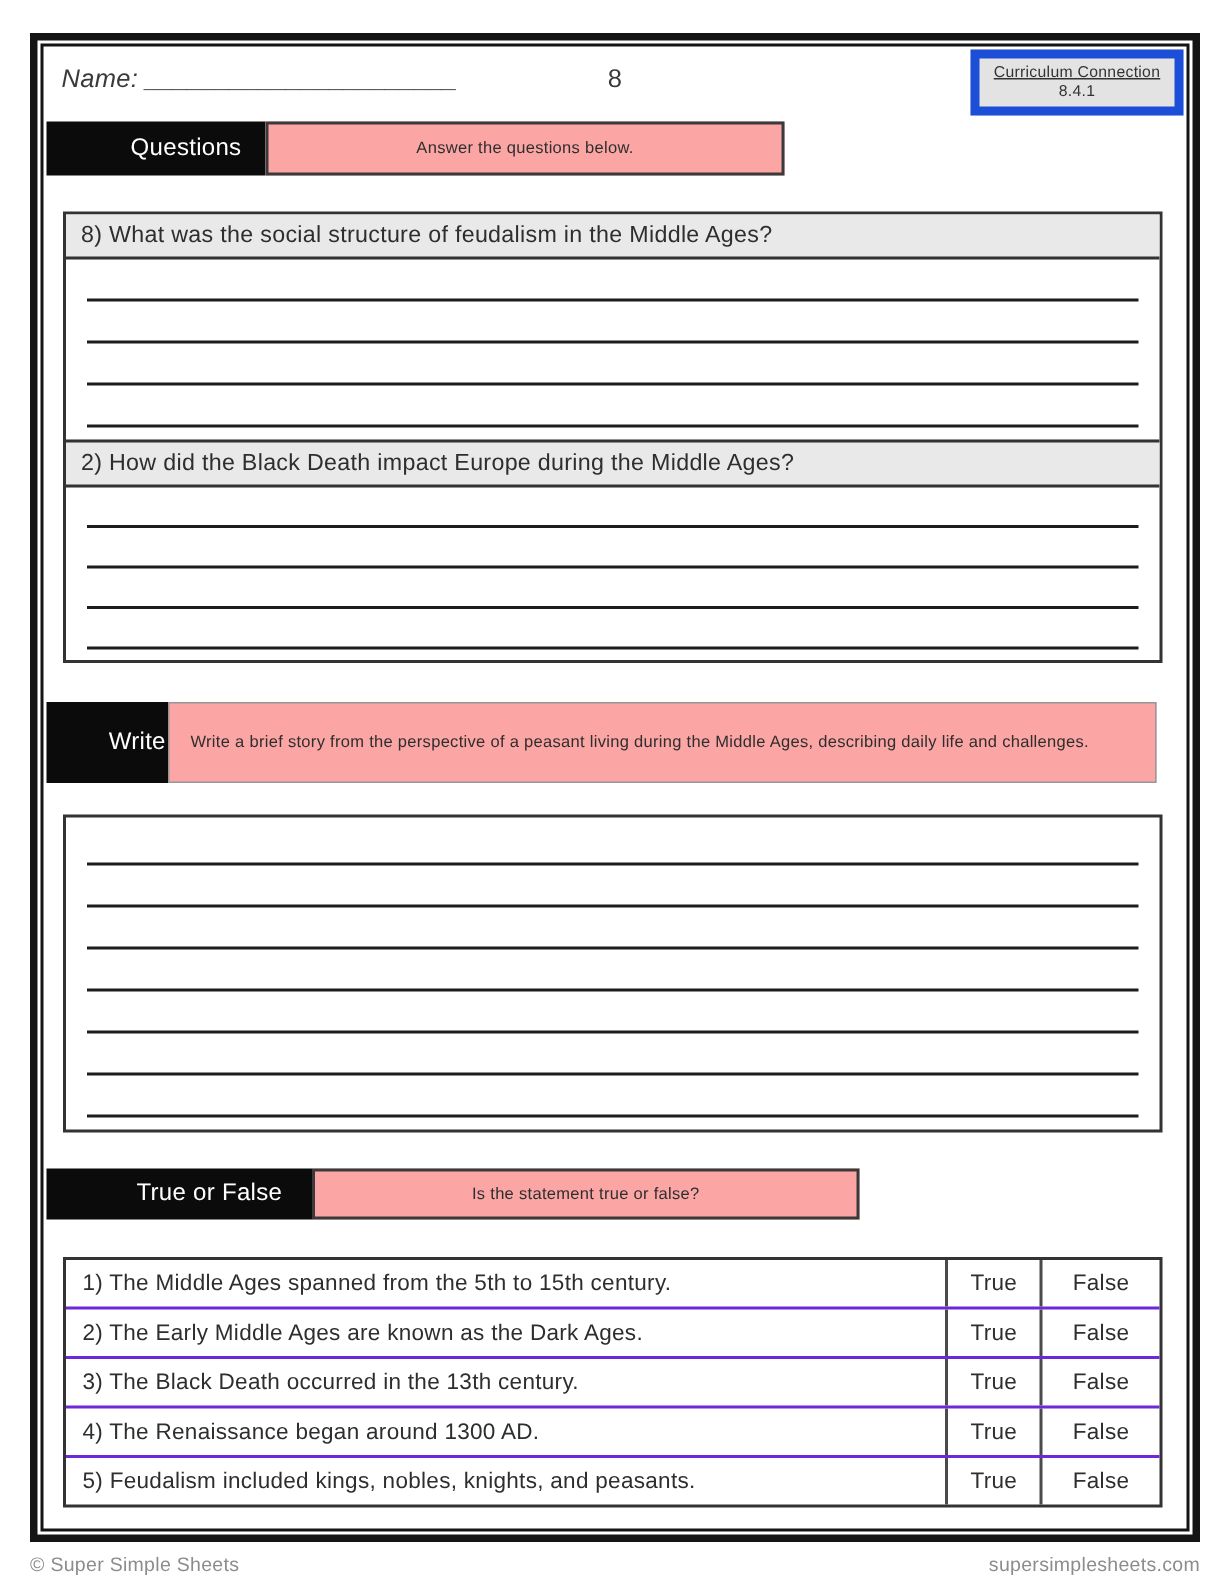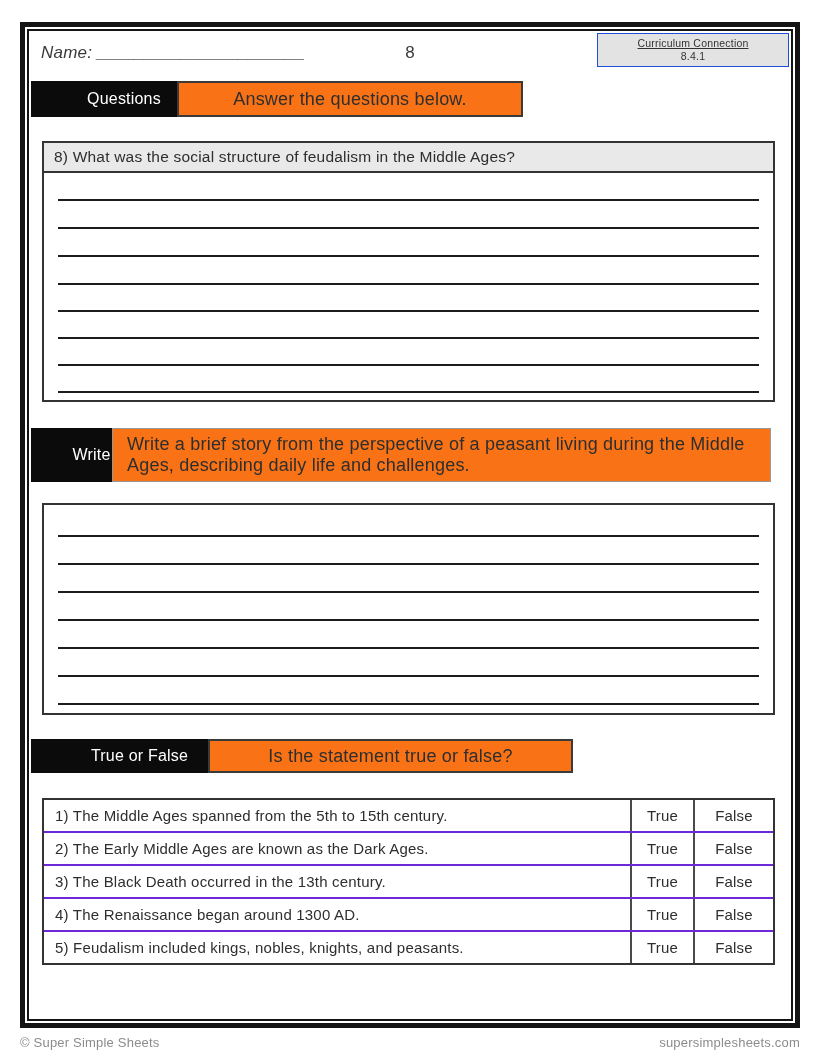--- a/index.html
+++ b/index.html
@@ -22,37 +22,37 @@
     border: 2px solid #141414;
     overflow: hidden;
   }
   
   .header-row { position: relative; height: 26px; margin-top: 12px; }
   .name-area { position: absolute; left: 12px; top: 0; font-size: 17px; color: #3a3a3a; font-style: italic; }
   .name-line { letter-spacing: 0; }
   .page-number { position: absolute; left: 0; right: 0; top: 0; text-align: center; font-size: 17px; color: #3a3a3a; }
   .curriculum-box {
     position: absolute; top: 2px; right: 2px;
-    width: 192px; padding: 3px 4px 4px;
-    background: #e3e3e3; border: 1px solid #1d4ed8;
+    width: 142px; padding: 3px 4px 4px;
+    background: #e3e3e3; border: 6px solid #1d4ed8;
     text-align: center; z-index: 3;
   }
   .curriculum-title { display: block; font-size: 10.5px; text-decoration: underline; color: #333; }
   .curriculum-code { display: block; font-size: 10.5px; color: #333; margin-top: 1px; }
   
   .tab-row { display: flex; margin-left: 2px; }
   .tab {
     background: #0b0b0b; color: #ffffff;
     display: flex; align-items: center; justify-content: center;
     font-size: 16px; flex: none; padding-left: 40px;
   }
   .instruction-box {
-    background: #f97316; border: 2px solid #3a3a3a;
+    background: #fca5a5; border: 2px solid #3a3a3a;
     display: flex; align-items: center; justify-content: center;
-    font-size: 18px; color: #2e2e2e; flex: none;
+    font-size: 11px; color: #2e2e2e; flex: none;
   }
   .q-tab-row { margin-top: 12px; height: 36px; }
   .q-tab { width: 146px; }
   .q-instruction { width: 346px; }
   
   .questions-box {
     margin: 24px 16px 0 13px;
     border: 2px solid #333333;
   }
   .q-band {
@@ -127,20 +127,21 @@
       <div class="tab q-tab">Questions</div>
       <div class="instruction-box q-instruction">Answer the questions below.</div>
     </div>
 
     <div class="questions-box">
       <div class="q-band">8) What was the social structure of feudalism in the Middle Ages?</div>
       <div class="answer-line"></div>
       <div class="answer-line"></div>
       <div class="answer-line"></div>
       <div class="answer-line"></div>
+      <div class="q-band second">2) How did the Black Death impact Europe during the Middle Ages?</div>
       <div class="answer-line h27"></div>
       <div class="answer-line h27"></div>
       <div class="answer-line h27"></div>
       <div class="answer-line h27"></div>
       <div class="pad-bottom"></div>
     </div>
 
     <div class="tab-row w-tab-row">
       <div class="tab w-tab">Write</div>
       <div class="instruction-box w-instruction">Write a brief story from the perspective of a peasant living during the Middle Ages, describing daily life and challenges.</div>

